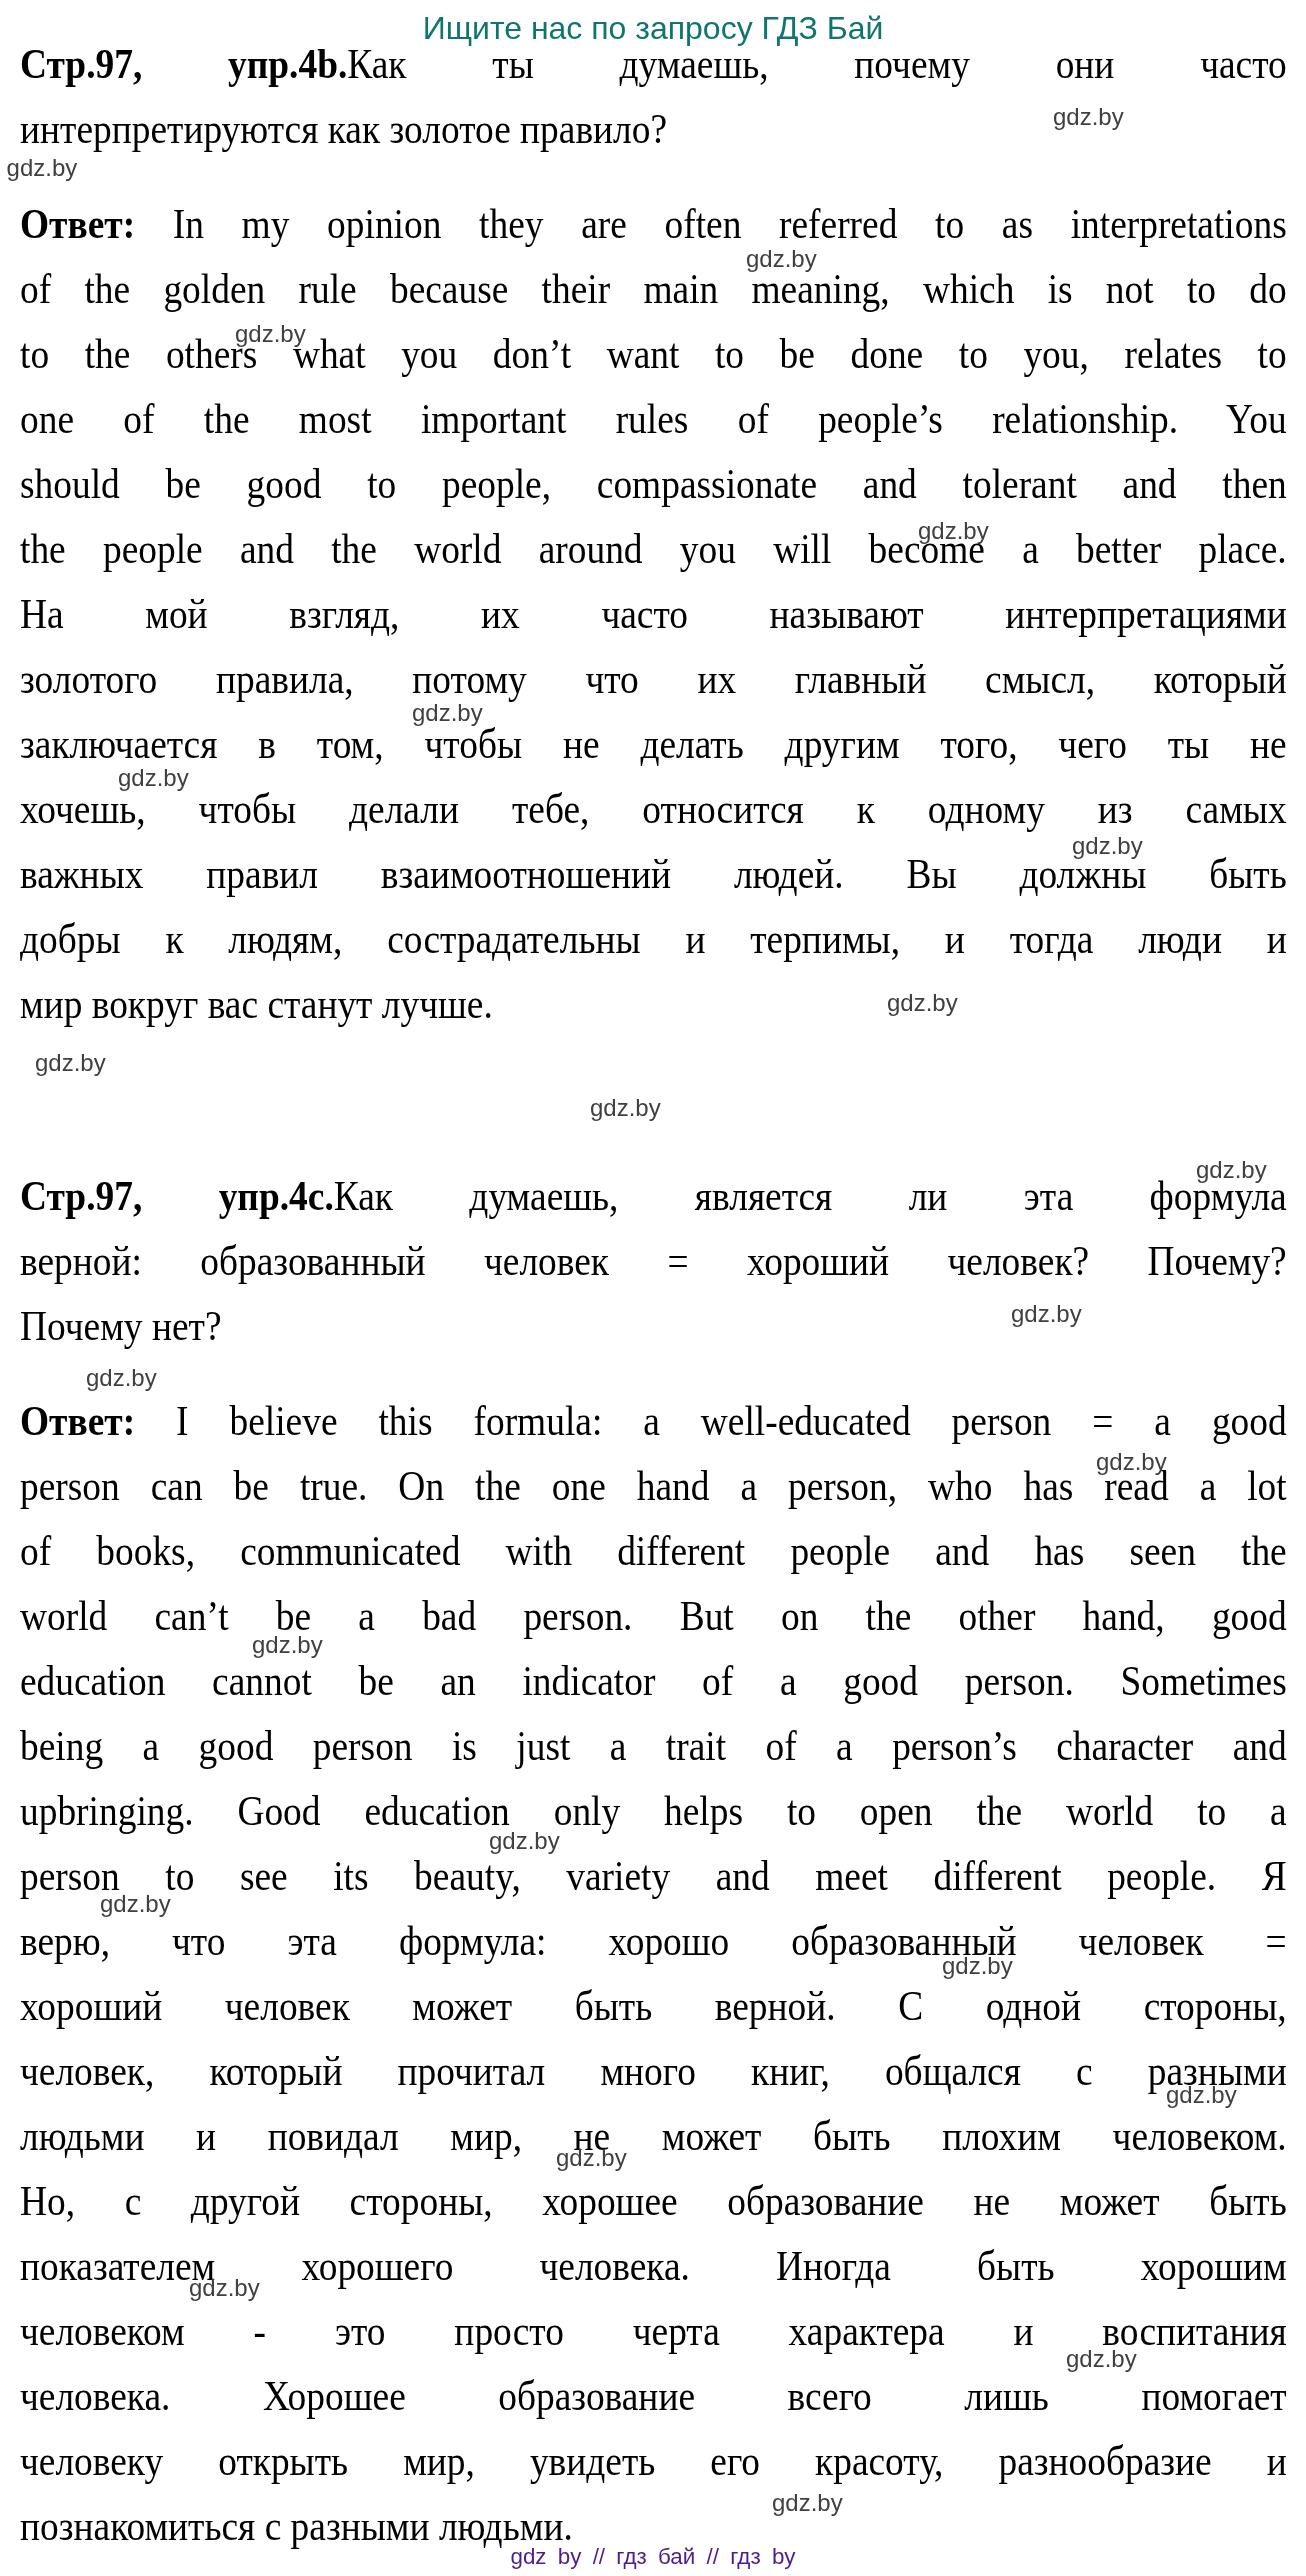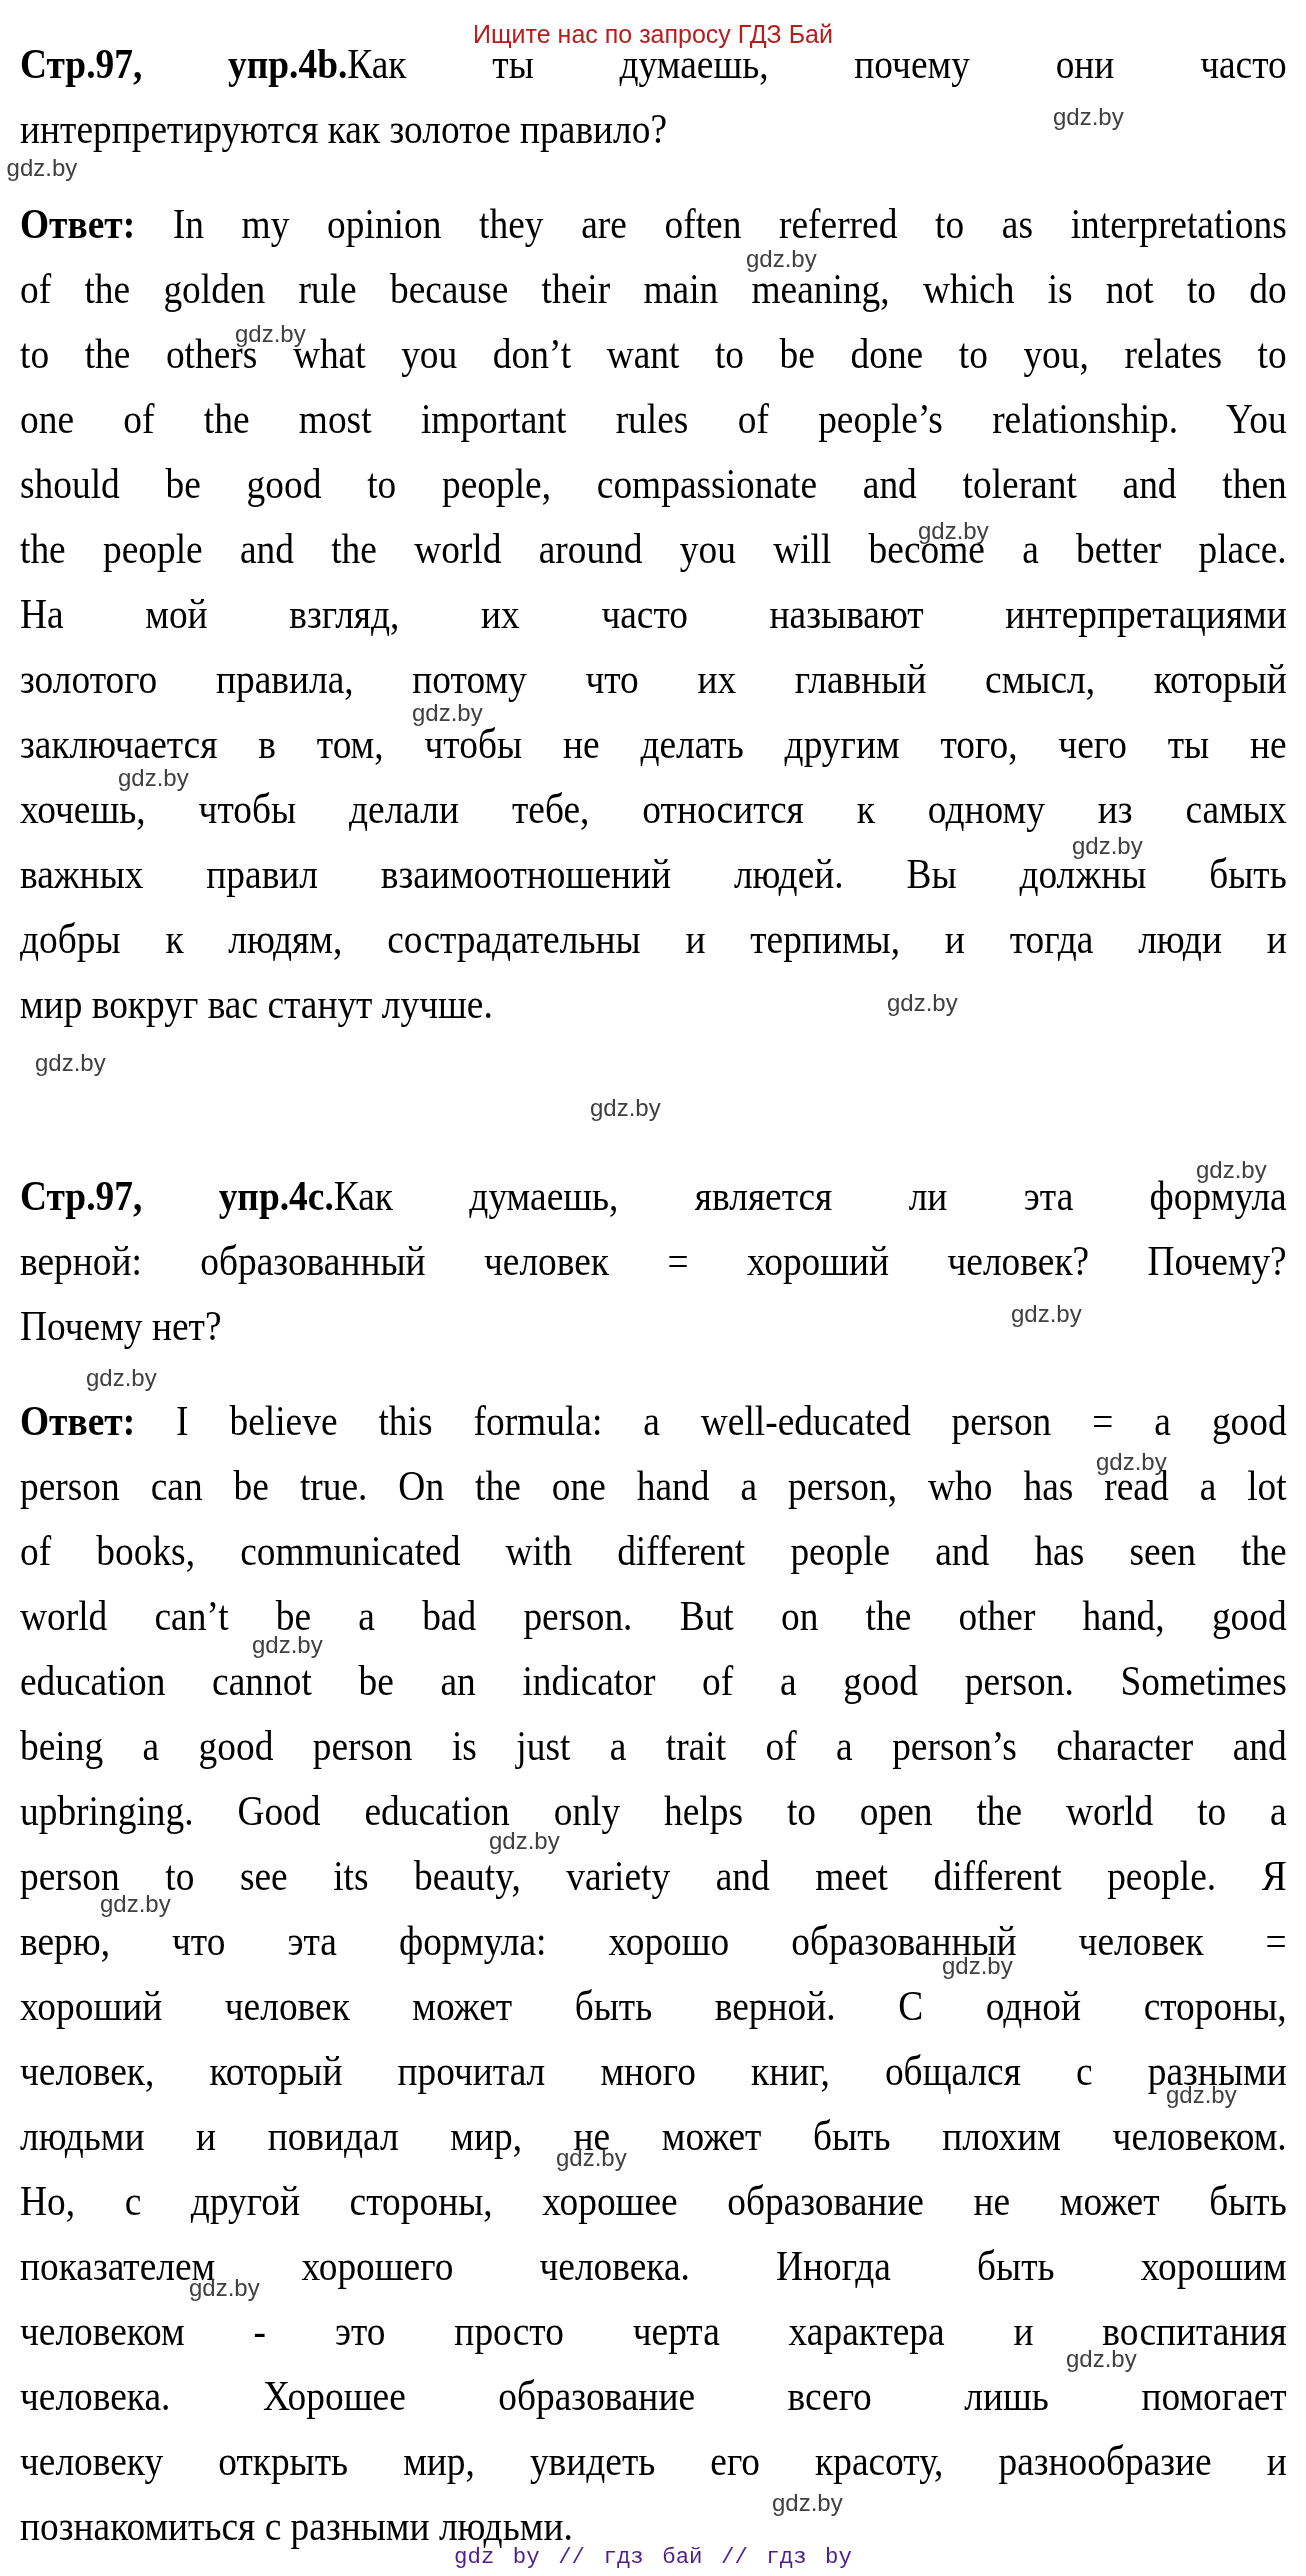--- a/index.html
+++ b/index.html
@@ -5,26 +5,26 @@
   html, body { margin: 0; padding: 0; background: #ffffff; }
   .page {
     position: relative;
     width: 1306px;
     height: 2576px;
     background: #ffffff;
     overflow: hidden;
   }
   .banner {
     position: absolute;
-    top: 19px; left: 0; width: 100%;
+    top: 13px; left: 0; width: 100%;
     text-align: center;
     font-family: "Liberation Sans", sans-serif;
-    font-size: 25px;
+    font-size: 32px;
     line-height: 30px;
-    color: #b91c1c;
+    color: #0f766e;
   }
   .content {
     position: absolute;
     left: 20px; top: 0;
     width: 1456px;
     transform: scaleX(0.87);
     transform-origin: left top;
     font-family: "Liberation Serif", "DejaVu Serif", serif;
     color: #000000;
   }
@@ -48,21 +48,21 @@
     font-family: "Liberation Sans", sans-serif;
     font-size: 24px;
     line-height: 24px;
     color: #404040;
     white-space: nowrap;
   }
   .footer {
     position: absolute;
     top: 2543px; left: 0; width: 100%;
     text-align: center;
-    font-family: Liberation Mono, monospace;
+    font-family: Liberation Sans, sans-serif;
     font-size: 22.4px;
     line-height: 28px;
     color: #4f1e8e;
     word-spacing: 5px;
   }
 </style>
 </head>
 <body>
 
 <div class="page">

